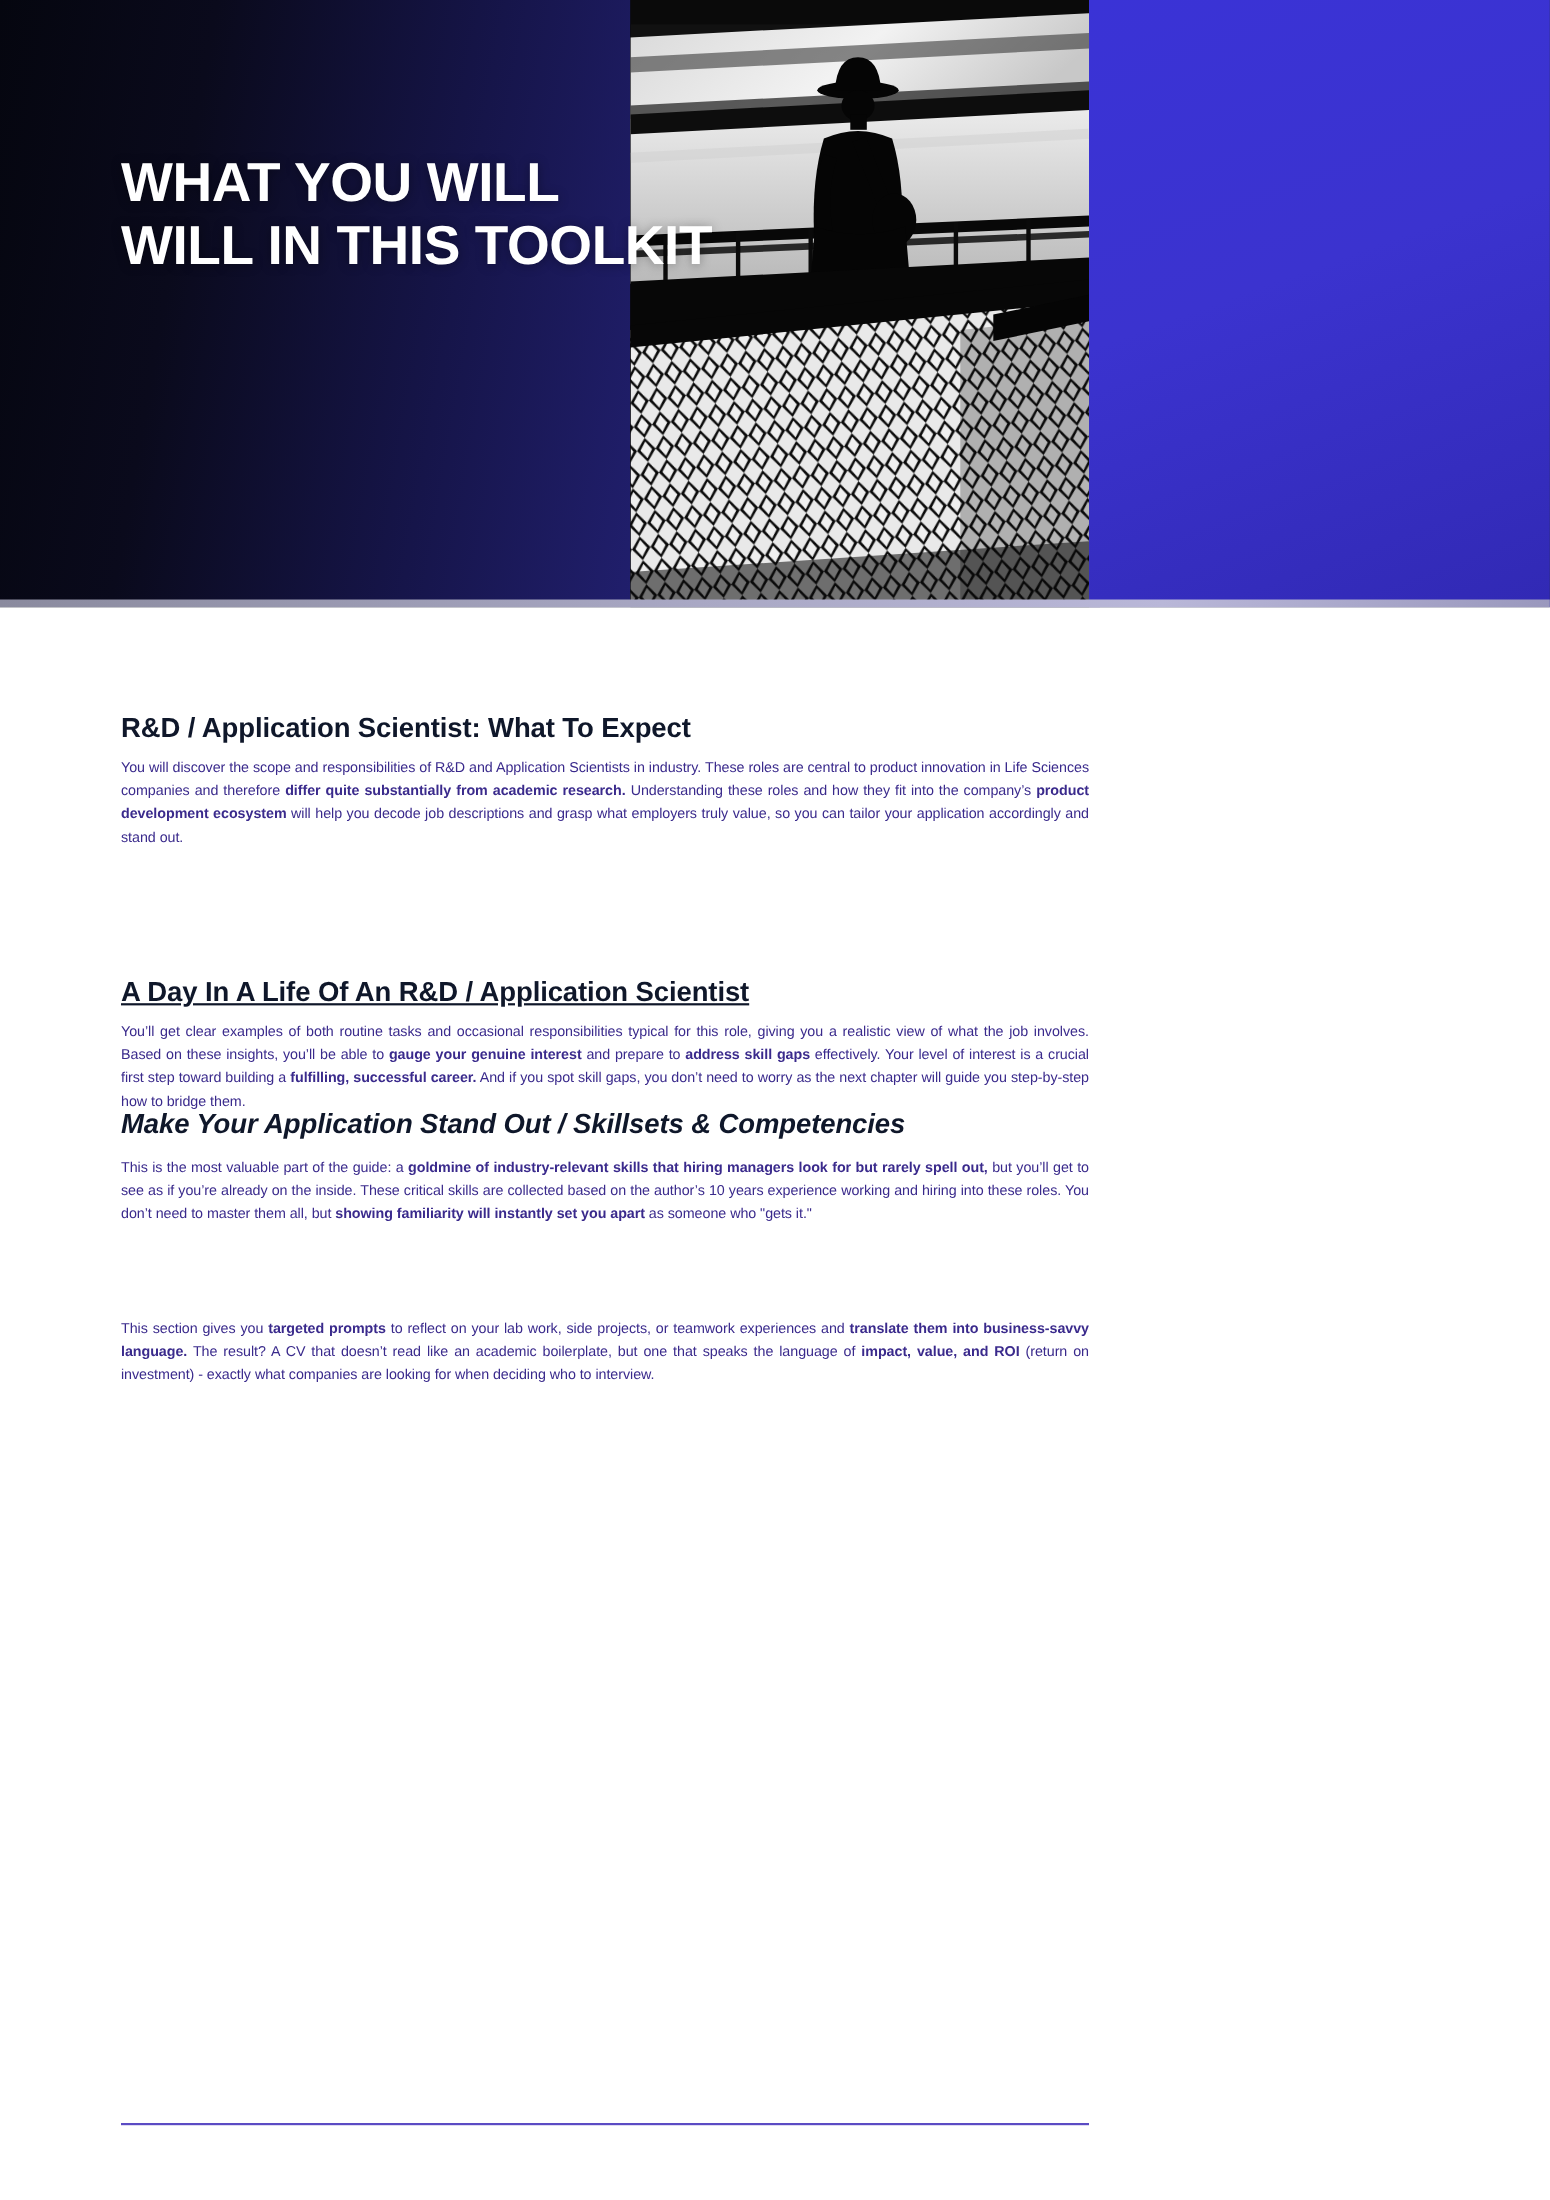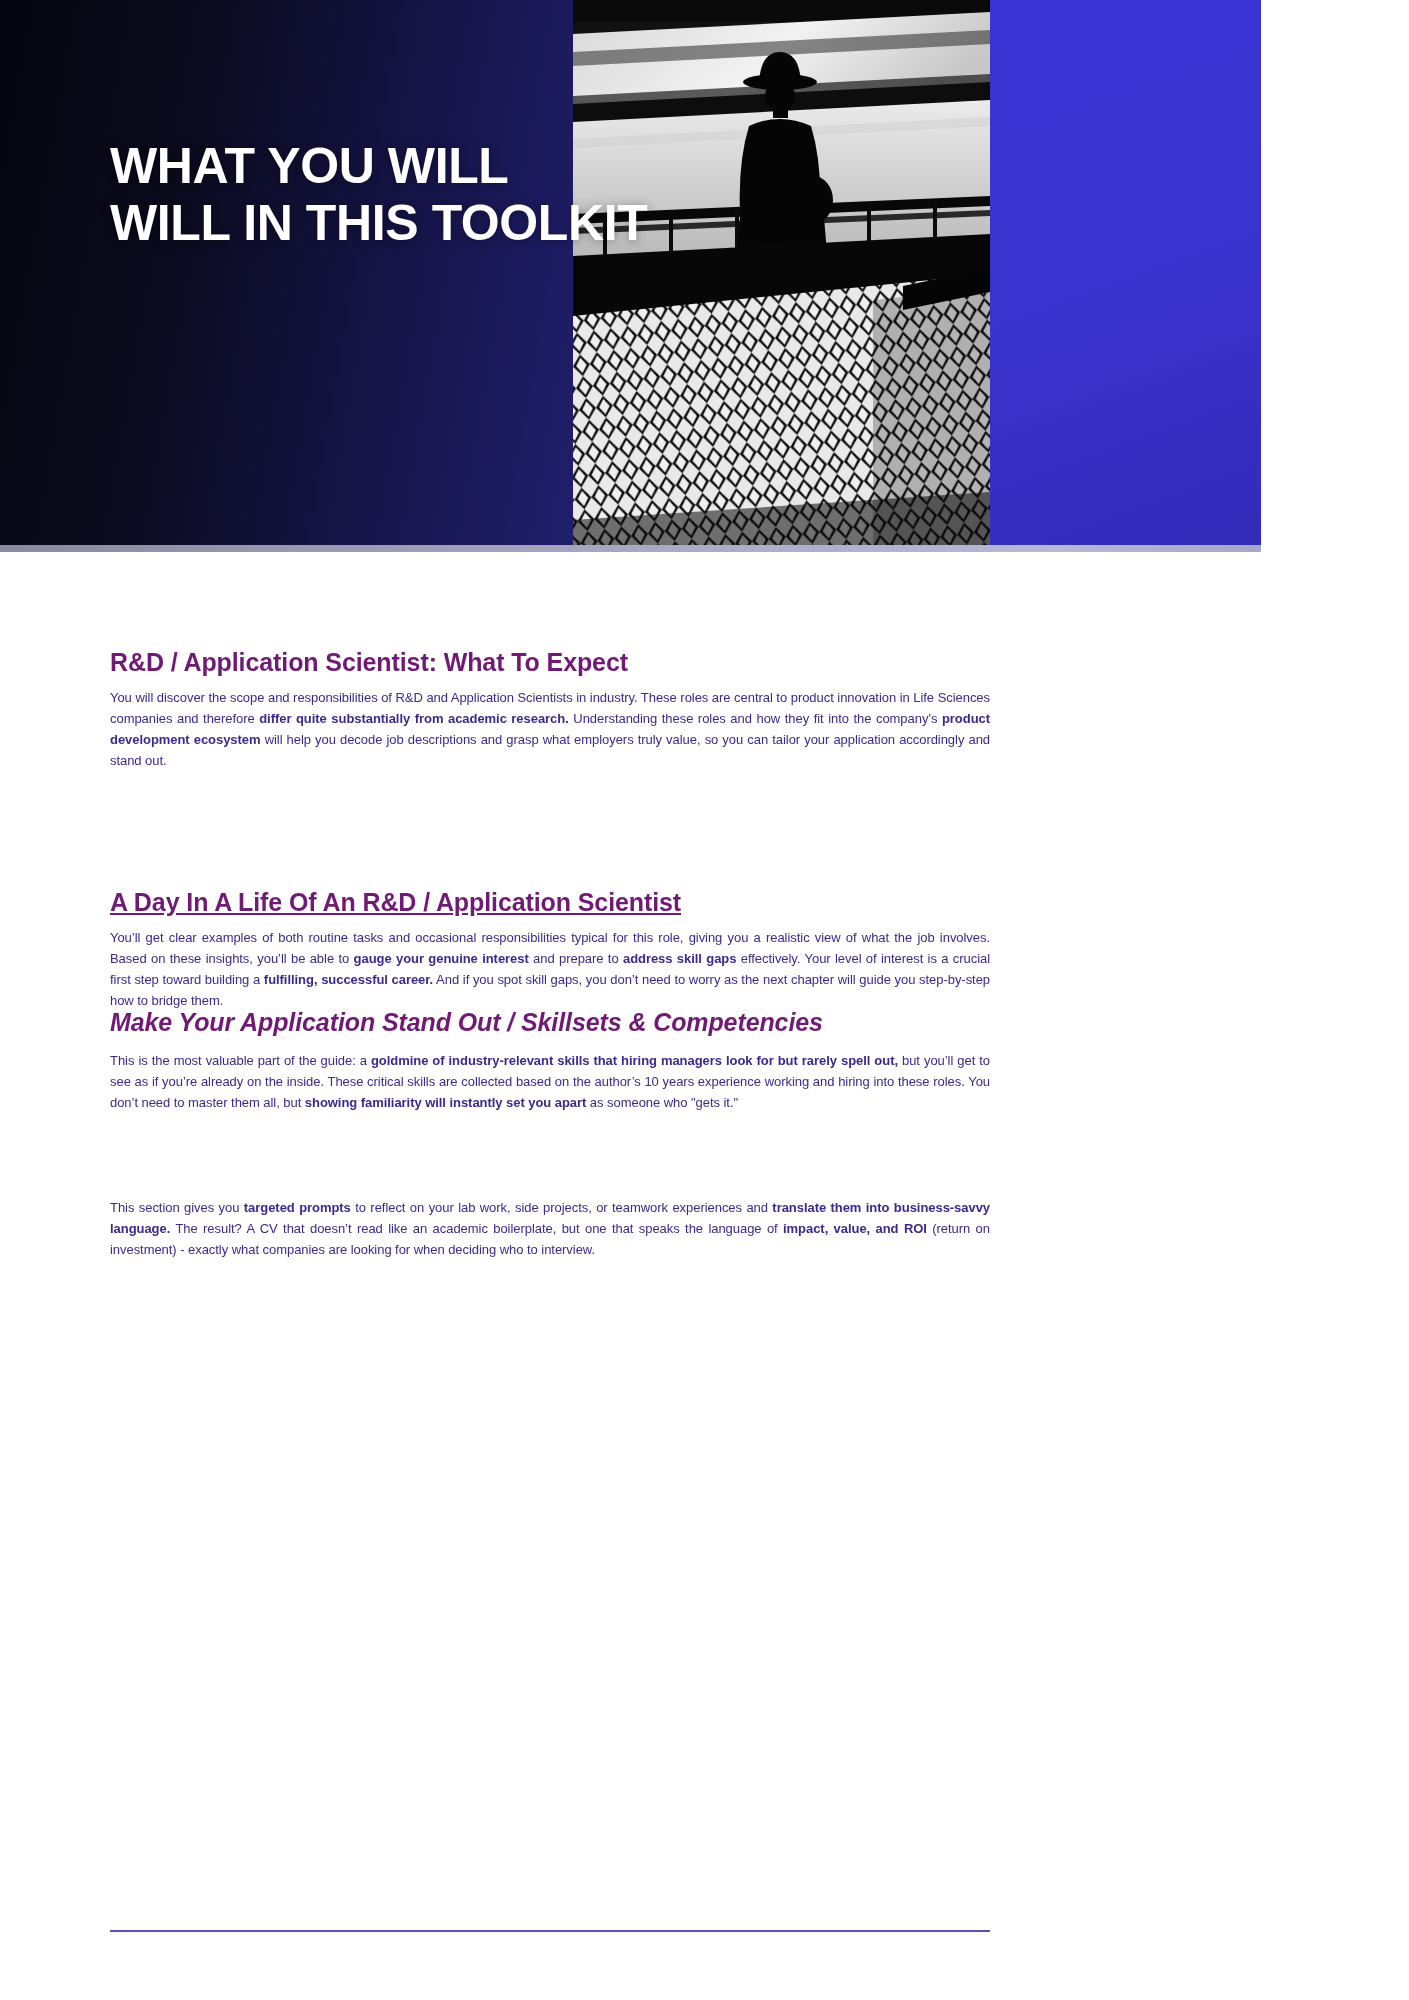--- a/index.html
+++ b/index.html
@@ -10,21 +10,21 @@
     width: 1409px;
     height: 2000px;
     background: #ffffff;
     font-family: "Liberation Sans", sans-serif;
     overflow: hidden;
   }
 
   
   .banner {
     position: relative;
-    width: 1261px;
+    width: 1409px;
     height: 552px;
     overflow: hidden;
     background: #0f172a;
   }
   .banner-gradient {
     position: absolute;
     left: 0; top: 0;
     width: 1000px; height: 552px;
     background: linear-gradient(100deg,
         #05060f 0%,
@@ -73,21 +73,21 @@
 
   
   .content {
     position: absolute;
     left: 110px;
     top: 552px;
     width: 880px;
   }
   .section { margin: 0; }
   .section-heading {
-    color: #701a75;
+    color: #0f172a;
     font-size: 25px;
     font-weight: bold;
     line-height: 1.2;
     letter-spacing: -0.1px;
     margin: 0;
     white-space: nowrap;
   }
   .para {
     color: #3a2a8c;
     font-size: 13px;

